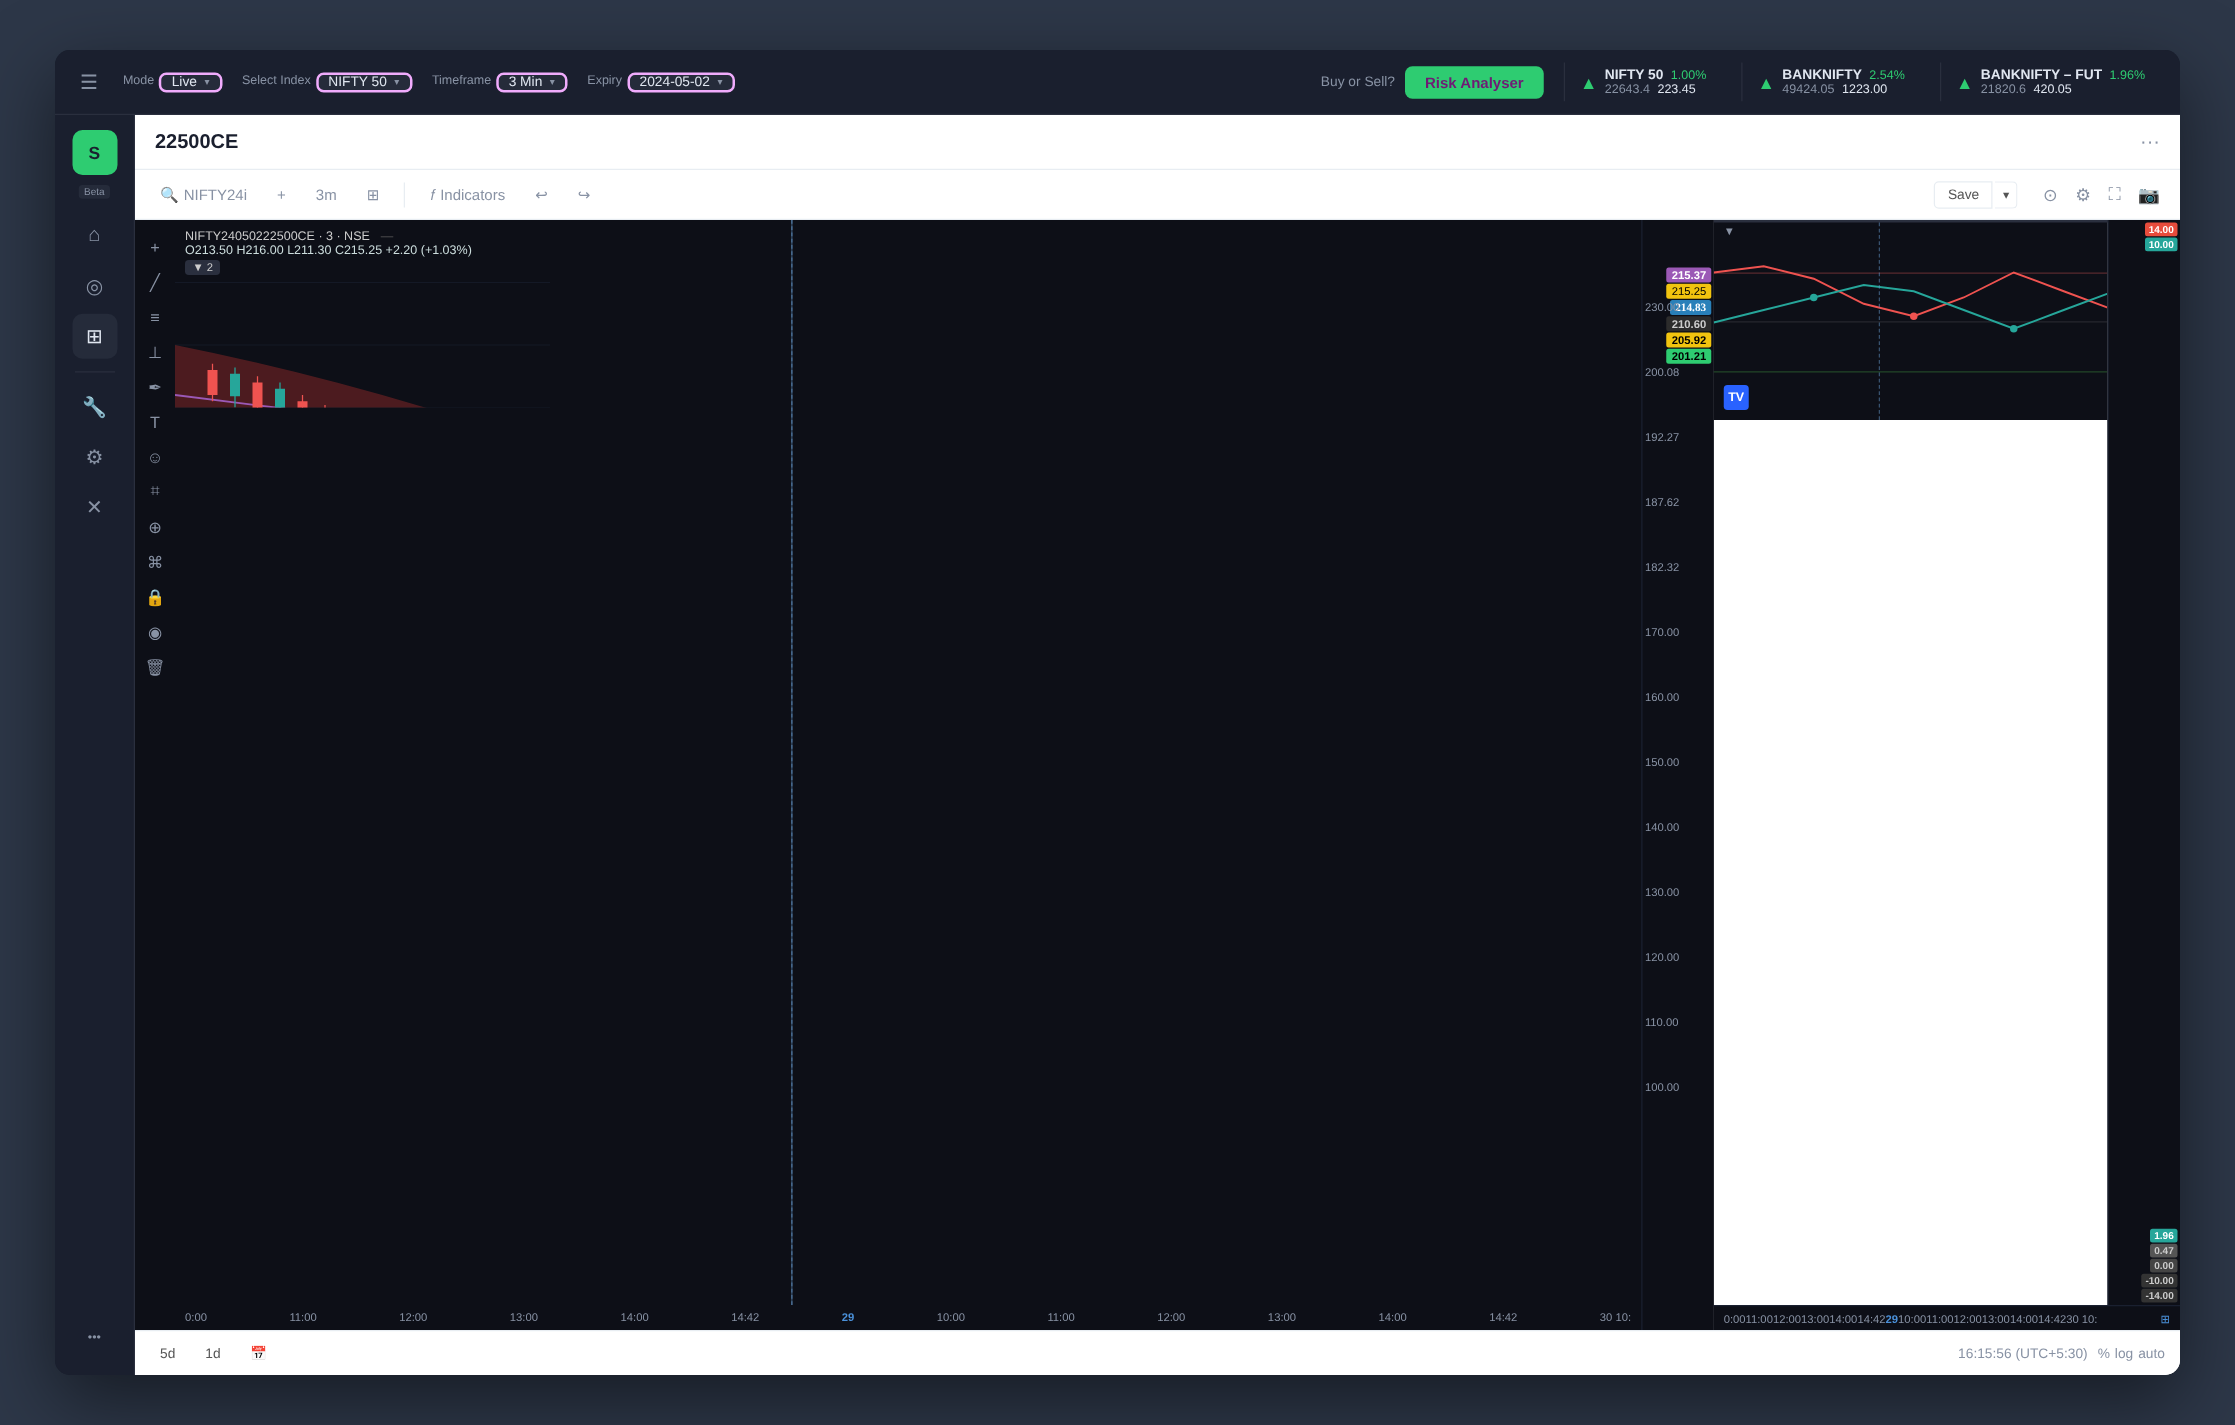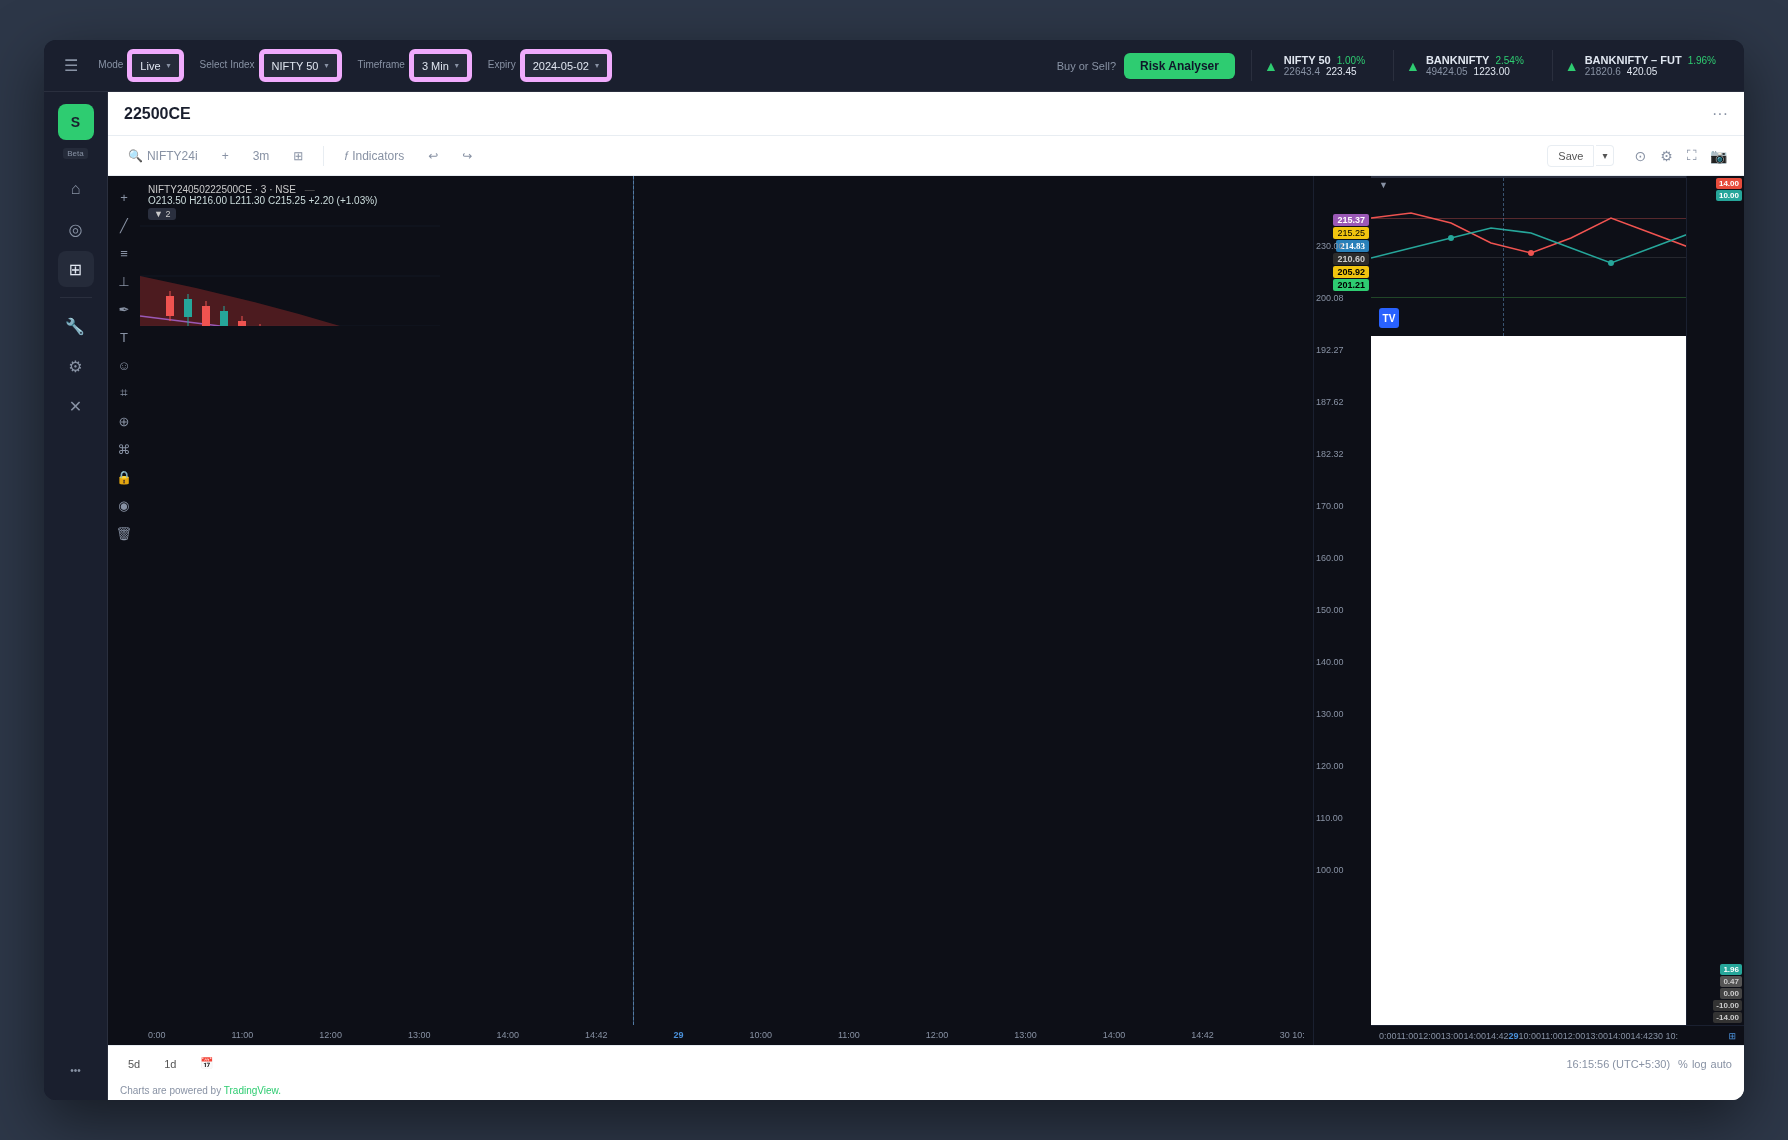--- a/index.html
+++ b/index.html
@@ -53,40 +53,40 @@
 
     .control-label {
       color: #8892a4;
       font-size: 10px;
       display: block;
       margin-bottom: 2px;
     }
 
     .dropdown-select {
       background: #252b3a;
-      border: 5px solid #f0abfc;
+      border: 2px solid #f0abfc;
       border-radius: 6px;
       color: #e0e6f0;
       padding: 4px 8px;
       font-size: 11px;
       cursor: pointer;
       display: flex;
       align-items: center;
       gap: 6px;
-      height: 33px;
+      height: 16px;
     }
 
     .dropdown-select .chevron {
       color: #8892a4;
       font-size: 8px;
     }
 
     .risk-analyser-btn {
       background: #2ecc71;
-      color: #0f172a;
+      color: #701a75;
       border: none;
       border-radius: 6px;
       padding: 6px 16px;
       font-size: 12px;
       font-weight: 600;
       cursor: pointer;
       margin-left: auto;
     }
 
     .market-ticker {
@@ -899,20 +899,16 @@
           <span>16:15:56 (UTC+5:30)</span>
         </div>
 
         <div class="log-auto">
           <span>%</span>
           <span>log</span>
           <span>auto</span>
         </div>
       </div>
 
-      <div class="powered-by">
-        <span>Charts are powered by</span>
-        <a>TradingView.</a>
-      </div>
 
     </div>
   </div>
 </div>
 
 </body></html>

